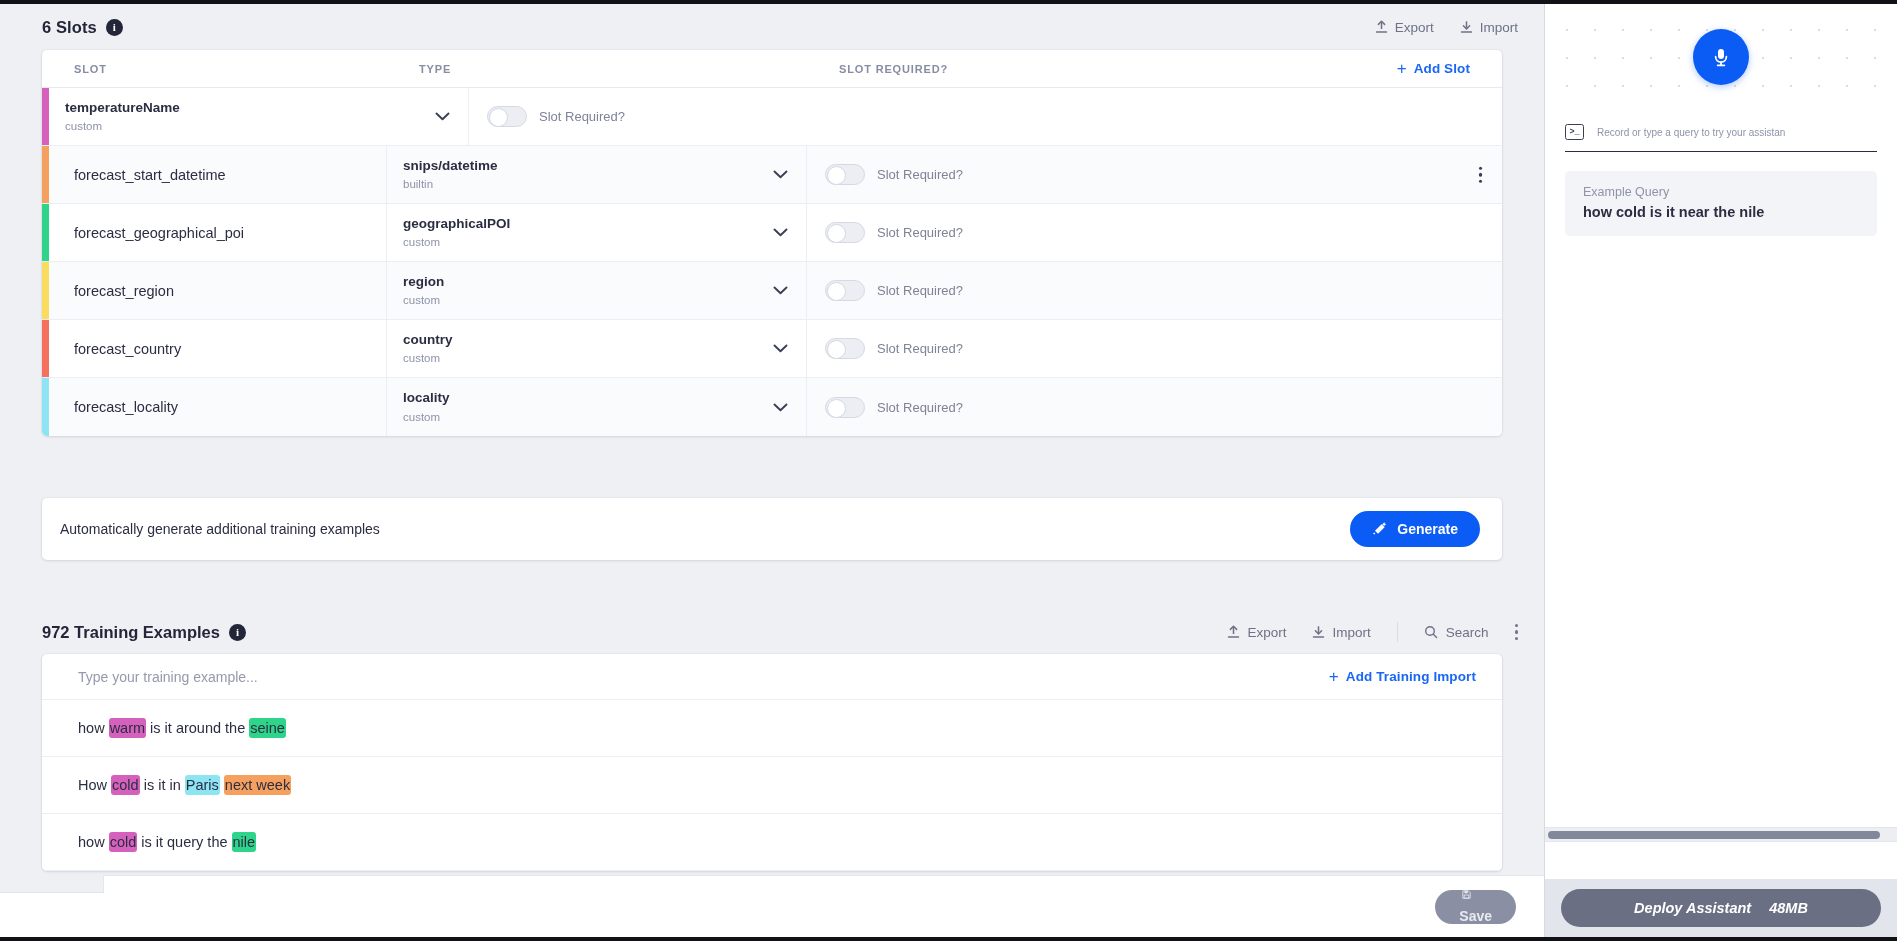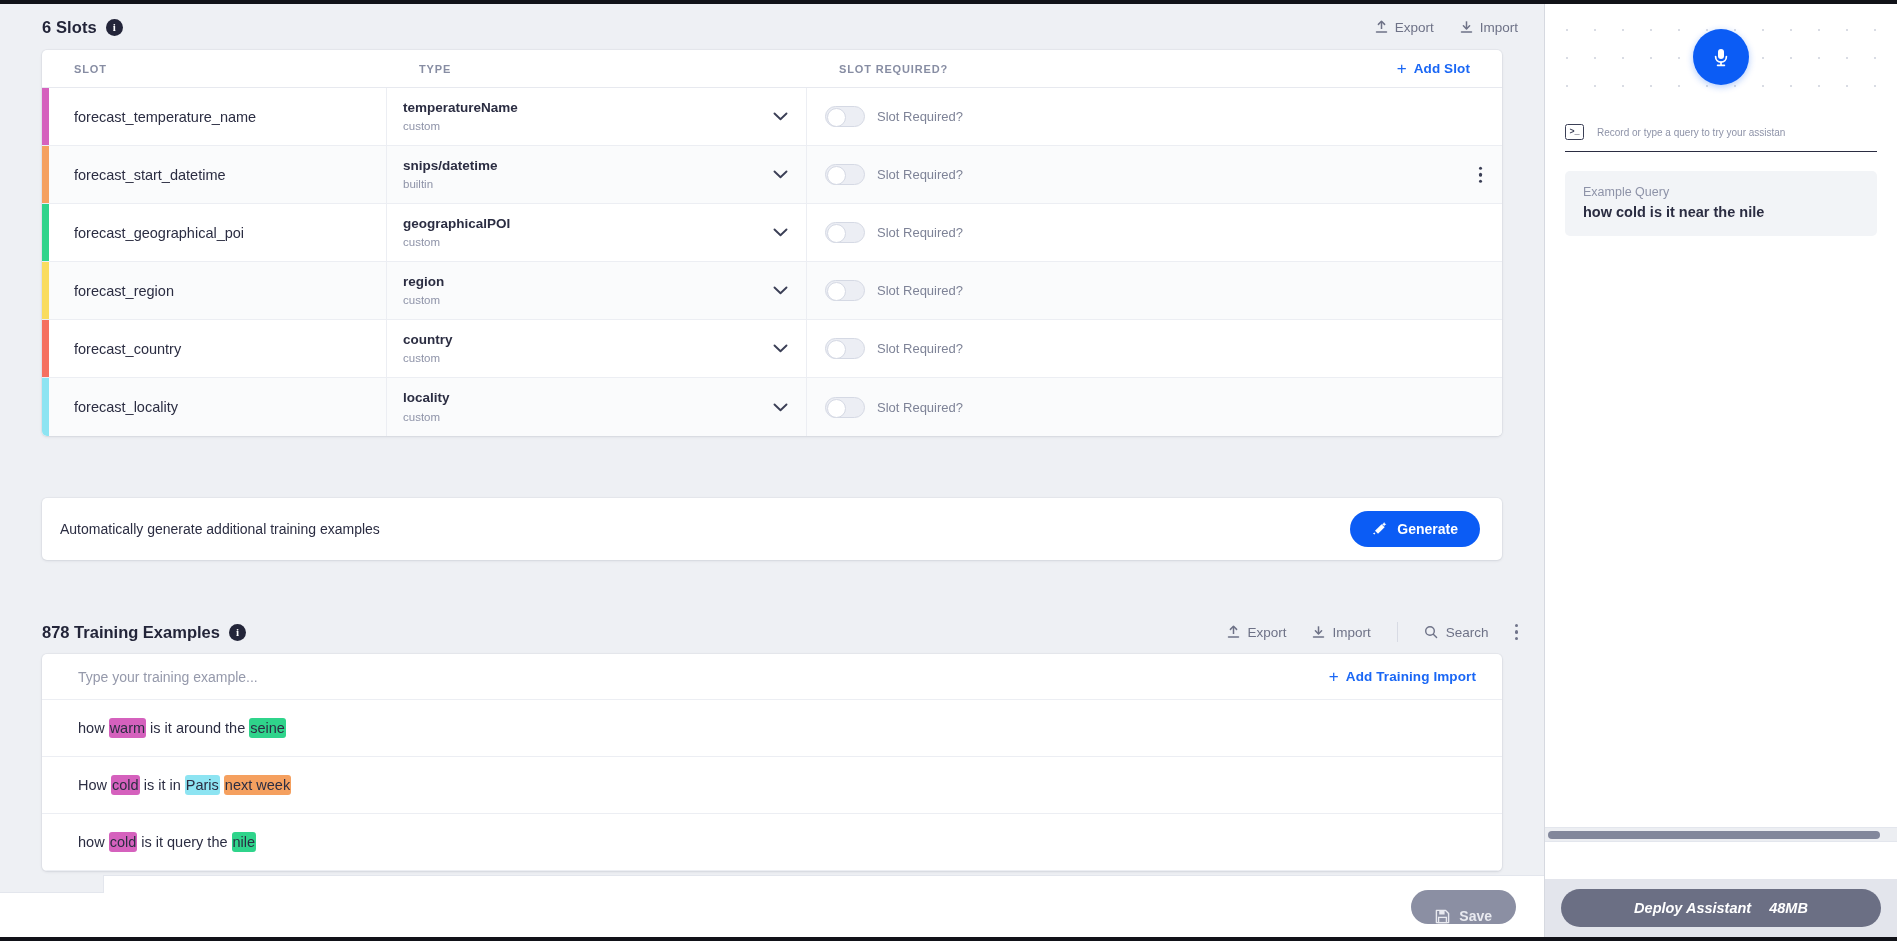--- a/index.html
+++ b/index.html
@@ -204,27 +204,28 @@
   
   .footer {
     position: absolute; left: 0; right: 0; bottom: 0;
     height: 62px;
     background: #fff;
     border-top: 1px solid #e3e6ed;
     display: flex; align-items: center; justify-content: flex-end;
     padding-right: 28px;
   }
   .btn-save {
-    display: inline-flex; align-items: flex-end; gap: 9px;
+    display: inline-flex; align-items: flex-start; gap: 9px;
     background: #8b8fa3; color: #e9eaf0;
     border: none; border-radius: 19px;
     height: 34px; padding: 0 24px;
     font-size: 14px; font-weight: bold;
     font-family: "Liberation Sans", sans-serif;
     cursor: default;
+    flex-direction: column;
   }
   .footer-nub {
     position: absolute; left: 0; top: -1px;
     width: 104px; height: 18px;
     background: #eef0f4;
     border-right: 1px solid #e3e6ed;
     border-bottom: 1px solid #e3e6ed;
   }
 
   
@@ -348,21 +349,20 @@
           <span class="col-type">TYPE</span>
           <span class="col-req">SLOT REQUIRED?</span>
           <span class="add-link">
             <span class="plus">+</span>
             <span>Add Slot</span>
           </span>
         </div>
         <div id="slot-rows">
             <div class="slot-row">
               <div class="slot-bar" style="background: rgb(213, 97, 189);"></div>
-              <div class="slot-name">forecast_temperature_name</div>
               <div class="slot-type">
                 <div class="type-txt">
                   <div class="type-main">temperatureName</div>
                   <div class="type-sub">custom</div>
                 </div>
                 <svg class="chev" width="15" height="9" viewBox="0 0 15 9">
                   <path d="M1.5 1.5 L7.5 7.2 L13.5 1.5" stroke="currentColor" stroke-width="1.9" fill="none" stroke-linecap="round" stroke-linejoin="round"></path>
                 </svg>
               </div>
               <div class="slot-req">
@@ -470,21 +470,21 @@
           <svg width="16" height="16" viewBox="0 0 16 16">
             <path d="M9.6 3.2 L12.6 6.2 L6.0 12.8 L3.0 9.8 Z" fill="#fff"></path>
             <path d="M12.1 1.0 L12.8 2.6 L14.4 3.3 L12.8 4.0 L12.1 5.6 L11.4 4.0 L9.8 3.3 L11.4 2.6 Z" fill="#fff"></path>
             <path d="M2.2 11.2 L2.6 12.1 L3.5 12.5 L2.6 12.9 L2.2 13.8 L1.8 12.9 L0.9 12.5 L1.8 12.1 Z" fill="#fff"></path>
           </svg>
           <span>Generate</span>
         </button>
       </div>
 
       <div class="tex-header">
-        <span class="tex-title">878 Training Examples</span>
+        <span class="tex-title">972 Training Examples</span>
         <span class="info-icon">i</span>
         <span class="spacer"></span>
         <div class="hdr-actions">
           <span class="icon-btn">
             <svg width="13" height="14" viewBox="0 0 13 14">
               <path d="M6.5 1.5 L6.5 9" stroke="#6e7287" stroke-width="1.5" fill="none"></path>
               <path d="M3.4 4.4 L6.5 1.3 L9.6 4.4" stroke="#6e7287" stroke-width="1.5" fill="none" stroke-linejoin="round" stroke-linecap="round"></path>
               <path d="M1.5 12 L11.5 12" stroke="#6e7287" stroke-width="1.5" fill="none" stroke-linecap="round"></path>
             </svg>
             <span>Export</span>

